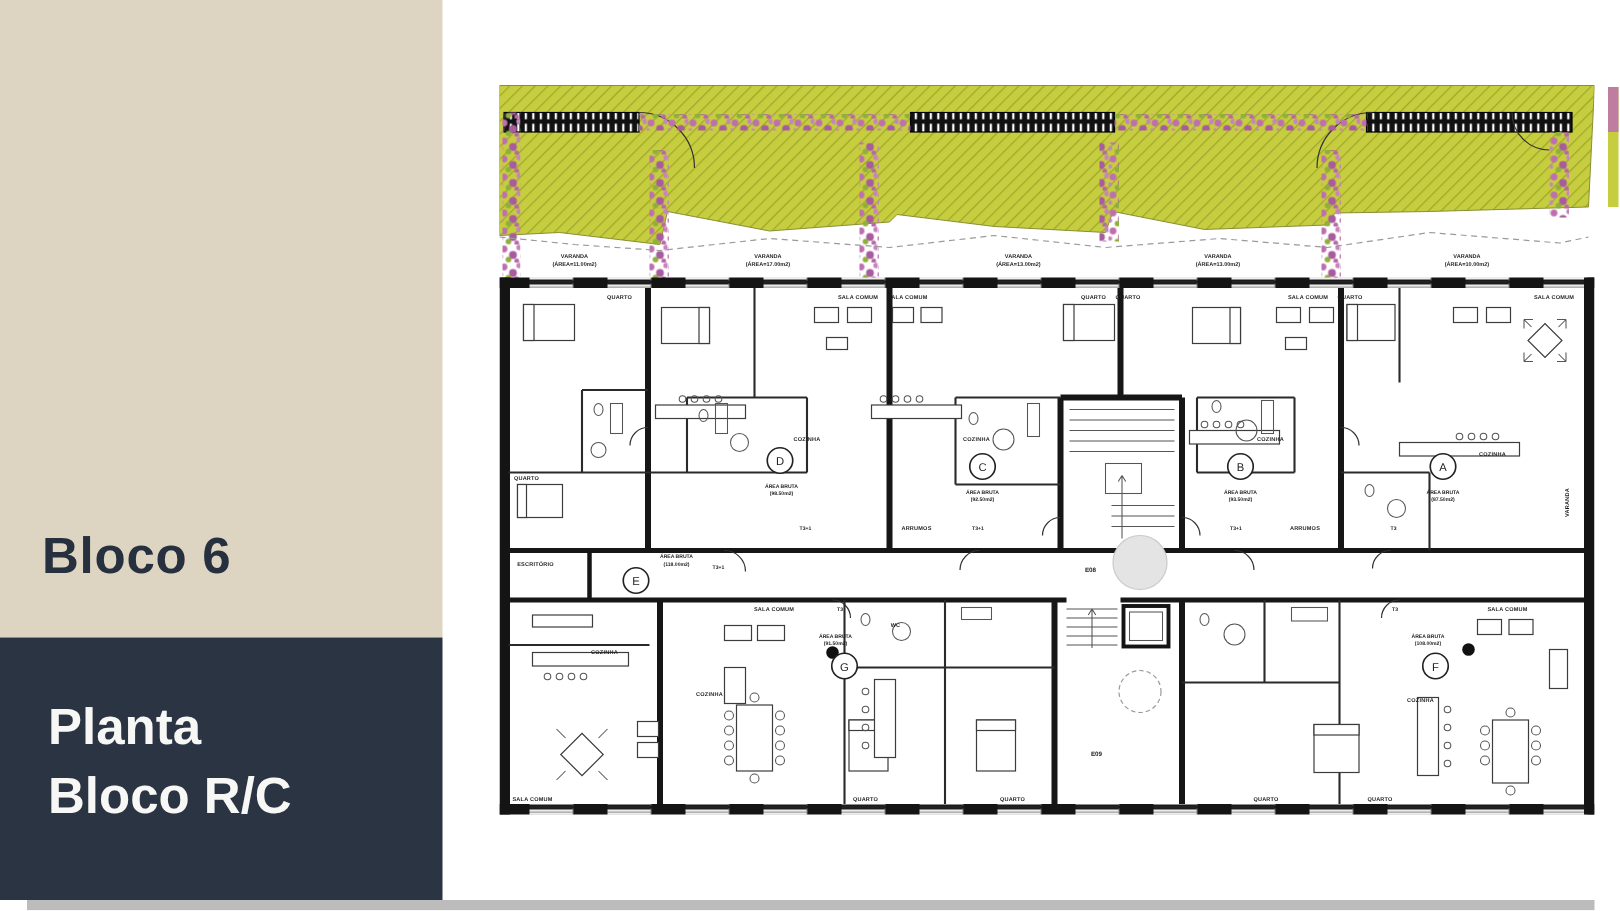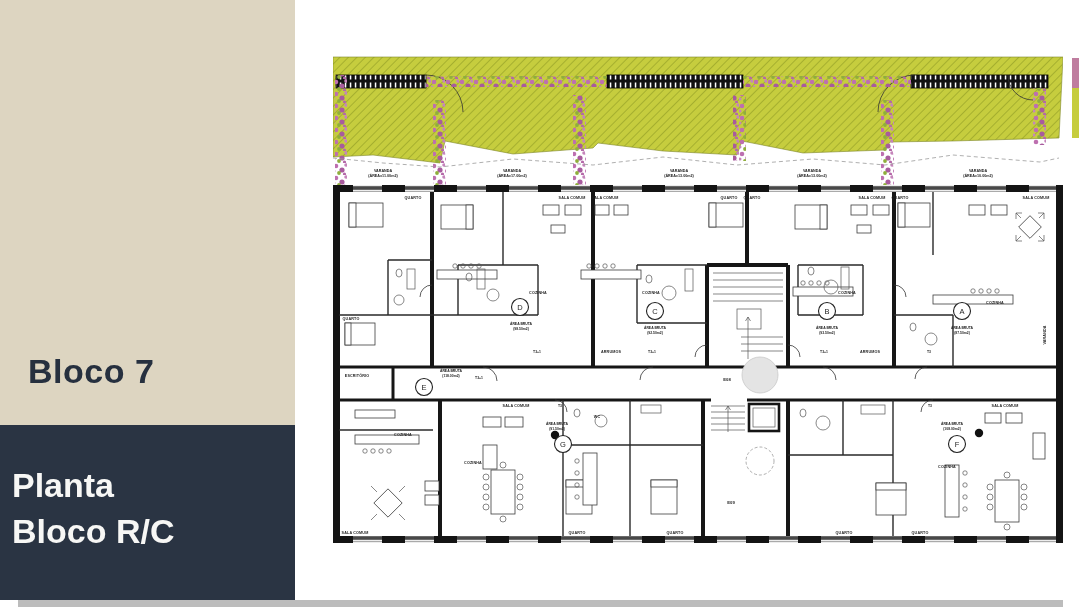--- a/index.html
+++ b/index.html
@@ -2,21 +2,21 @@
 <html><head>
 <meta charset="utf-8">
 <style>
   html,body{margin:0;padding:0;background:#fff;}
   #stage{position:relative;width:1080px;height:607px;background:#ffffff;overflow:hidden;
          font-family:"Liberation Sans",sans-serif;}
   
   .panel-beige{position:absolute;left:0;top:0;width:295px;height:425px;background:#ddd5c1;}
   .panel-navy{position:absolute;left:0;top:425px;width:295px;height:175px;background:#2a3443;}
   .bloco-title{position:absolute;left:28px;top:352px;font-size:34px;font-weight:700;color:#26303f;letter-spacing:.5px;}
-  .floor-title{position:absolute;left:12px;top:462px;font-size:34px;font-weight:700;color:#f7f7f5;line-height:46px;}
+  .floor-title{position:absolute;left:32px;top:462px;font-size:34px;font-weight:700;color:#f7f7f5;line-height:46px;}
   .bottom-strip{position:absolute;left:18px;top:600px;width:1045px;height:7px;background:#bcbcbc;}
   
   .sliver{position:absolute;left:1072px;top:58px;width:7px;height:80px;background:#c6cd3e;}
   .sliver .pink{position:absolute;left:0;top:0;width:7px;height:30px;background:#bd6fb0;opacity:.85;}
   
   #plan{position:absolute;left:333px;top:55px;}
   text{font-family:"Liberation Sans",sans-serif;fill:#1d1d1d;}
   .rm{font-size:3.7px;font-weight:700;letter-spacing:.15px;}
   .ar{font-size:3.4px;font-weight:700;}
   .ty{font-size:3.4px;font-weight:700;}
@@ -29,21 +29,21 @@
   .furnl{stroke:#555;stroke-width:.7;fill:none;}
   .door{stroke:#333;stroke-width:.8;fill:none;}
 </style>
 </head>
 <body>
 
 <div id="stage">
 
   <div class="panel-beige"></div>
   <div class="panel-navy"></div>
-  <div class="bloco-title">Bloco 7</div>
+  <div class="bloco-title">Bloco 6</div>
   <div class="floor-title">
     <div>Planta</div>
     <div>Bloco R/C</div>
   </div>
   <div class="bottom-strip"></div>
   <div class="sliver">
       <span class="pink"></span>
     </div>
 
   <svg id="plan" width="730" height="492" viewBox="0 0 730 492">

